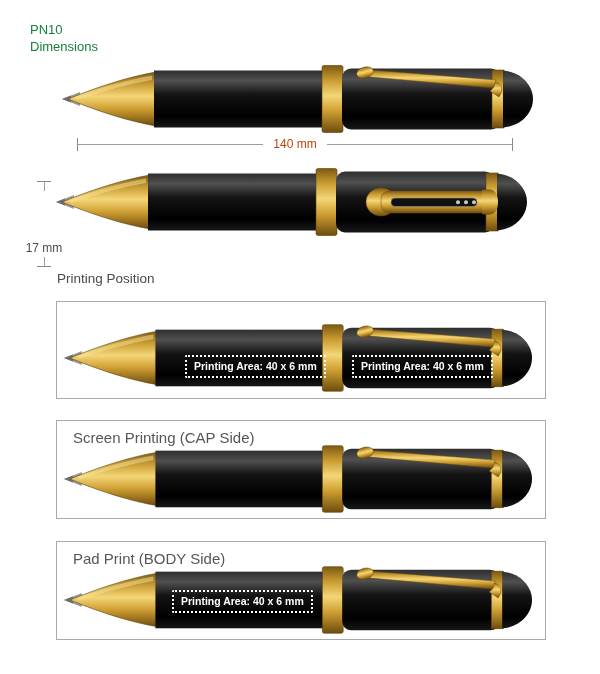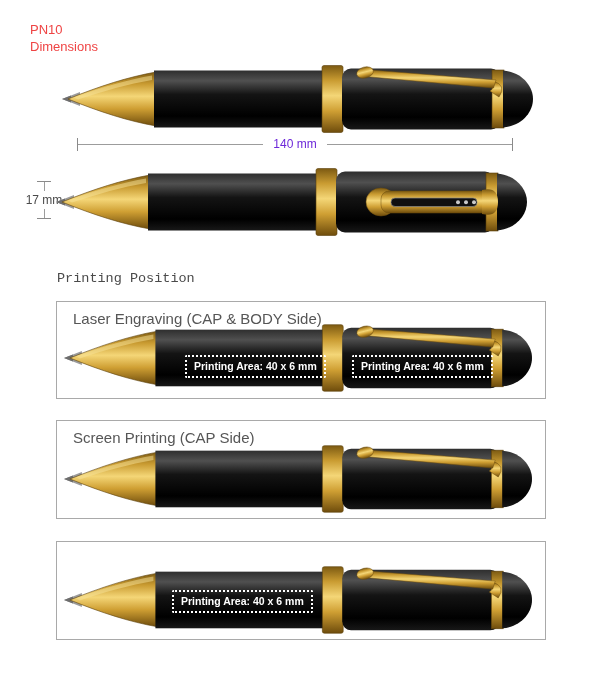--- a/index.html
+++ b/index.html
@@ -3,38 +3,38 @@
 <meta charset="utf-8">
 <style>
   html,body{margin:0;padding:0;}
   body{
     width:600px;height:674px;background:#ffffff;position:relative;overflow:hidden;
     font-family:"Liberation Sans", sans-serif;
   }
   .abs{position:absolute;}
   
   .product-title{
-    left:30px;top:21px;font-size:13px;line-height:17px;color:#ef4444;
+    left:30px;top:21px;font-size:13px;line-height:17px;color:#15803d;
   }
   
   .pen{position:absolute;}
   .pen svg{display:block;width:100%;height:100%;}
   .pen-top1{left:60px;top:53px;width:475px;height:84px;}
   .pen-top2{left:54px;top:156px;width:475px;height:84px;}
   
   .dim-h{position:absolute;display:flex;align-items:center;left:77px;top:137px;width:436px;height:14px;}
   .dim-h .tick{width:1px;height:13px;background:#8a8a8a;}
   .dim-h .line{flex:1;height:1px;background:#9c9c9c;}
-  .dim-h .lbl{padding:0 10px;font-size:12px;color:#6d28d9;white-space:nowrap;}
+  .dim-h .lbl{padding:0 10px;font-size:12px;color:#c2410c;white-space:nowrap;}
   .dim-v{position:absolute;display:flex;flex-direction:column;align-items:center;left:20px;top:181px;width:48px;}
   .dim-v .tick{height:1px;width:14px;background:#8a8a8a;}
   .dim-v .vline{width:1px;height:9px;background:#9c9c9c;}
-  .dim-v .lbl{font-size:12px;color:#4a4a4a;padding:2px 0;white-space:nowrap;}
-  
-  .printing-heading{left:57px;top:271px;font-size:13.5px;color:#4a4a4a;font-family:Liberation Mono, monospace;}
+  .dim-v .lbl{font-size:12px;color:#4a4a4a;padding:2px 0;white-space:nowrap;margin-top:48px;}
+  
+  .printing-heading{left:57px;top:271px;font-size:13.5px;color:#4a4a4a;}
   .section{
     position:absolute;left:56px;width:488px;background:#ffffff;
     border:1px solid #a9a9a9;
   }
   .section-1{top:301px;height:96px;}
   .section-2{top:420px;height:97px;}
   .section-3{top:541px;height:97px;}
   .section .section-title{position:absolute;left:16px;top:8px;font-size:15px;color:#565656;white-space:nowrap;}
   .section .pen{left:5px;top:10px;width:472px;height:84px;}
   .section-2 .pen,.section-3 .pen{top:12px;}
@@ -134,21 +134,20 @@
     <rect x="337" y="42" width="86" height="8.5" rx="4" fill="#101010" stroke="#8a8a8a" stroke-width="0.7"></rect>
     <circle cx="404" cy="46.2" r="2" fill="#c9c9c9"></circle>
     <circle cx="412" cy="46.2" r="2" fill="#c9c9c9"></circle>
     <circle cx="420" cy="46.2" r="2" fill="#c9c9c9"></circle>
     </svg>
   </div>
 
 <div class="abs printing-heading">Printing Position</div>
 
 <div class="section section-1">
-  <div class="section-title">Laser Engraving (CAP &amp; BODY Side)</div>
   <div class="pen">
       <svg viewBox="0 0 475 84" xmlns="http://www.w3.org/2000/svg">
     <defs>
       <linearGradient id="pg2g" x1="0" y1="0" x2="0" y2="1">
         <stop offset="0" stop-color="#7c5a12"></stop>
             <stop offset="0.22" stop-color="#c99b31"></stop>
         <stop offset="0.45" stop-color="#f4d677"></stop>
             <stop offset="0.68" stop-color="#cf9f33"></stop>
         <stop offset="1" stop-color="#6e4c0c"></stop>
       </linearGradient>
@@ -208,20 +207,21 @@
     <rect x="432" y="17" width="12" height="58" fill="url(#pg3g)" stroke="#5c400a" stroke-width="0.6"></rect>
     <path d="M443,17.5 C462,19 473,33 473,46 C473,59 462,73 443,74.5 Z" fill="url(#pg3b)"></path>
     <path d="M433,28 Q447,32 439,44 L430,38 Q436,34 430,32 Z" fill="url(#pg3g)" stroke="#6d4c0d" stroke-width="0.5"></path>
     <path d="M304,16.5 L436,27 L433.5,35 L305,23.5 Z" fill="url(#pg3g)" stroke="#6d4c0d" stroke-width="0.5"></path>
     <ellipse cx="305" cy="19.5" rx="8.5" ry="5.5" transform="rotate(-14 305 19.5)" fill="url(#pg3g)" stroke="#6d4c0d" stroke-width="0.5"></ellipse>
       </svg>
     </div>
   </div>
 
 <div class="section section-3">
+  <div class="section-title">Pad Print (BODY Side)</div>
   <div class="pen">
       <svg viewBox="0 0 475 84" xmlns="http://www.w3.org/2000/svg">
     <defs>
       <linearGradient id="pg4g" x1="0" y1="0" x2="0" y2="1">
         <stop offset="0" stop-color="#7c5a12"></stop>
             <stop offset="0.22" stop-color="#c99b31"></stop>
         <stop offset="0.45" stop-color="#f4d677"></stop>
             <stop offset="0.68" stop-color="#cf9f33"></stop>
         <stop offset="1" stop-color="#6e4c0c"></stop>
       </linearGradient>

